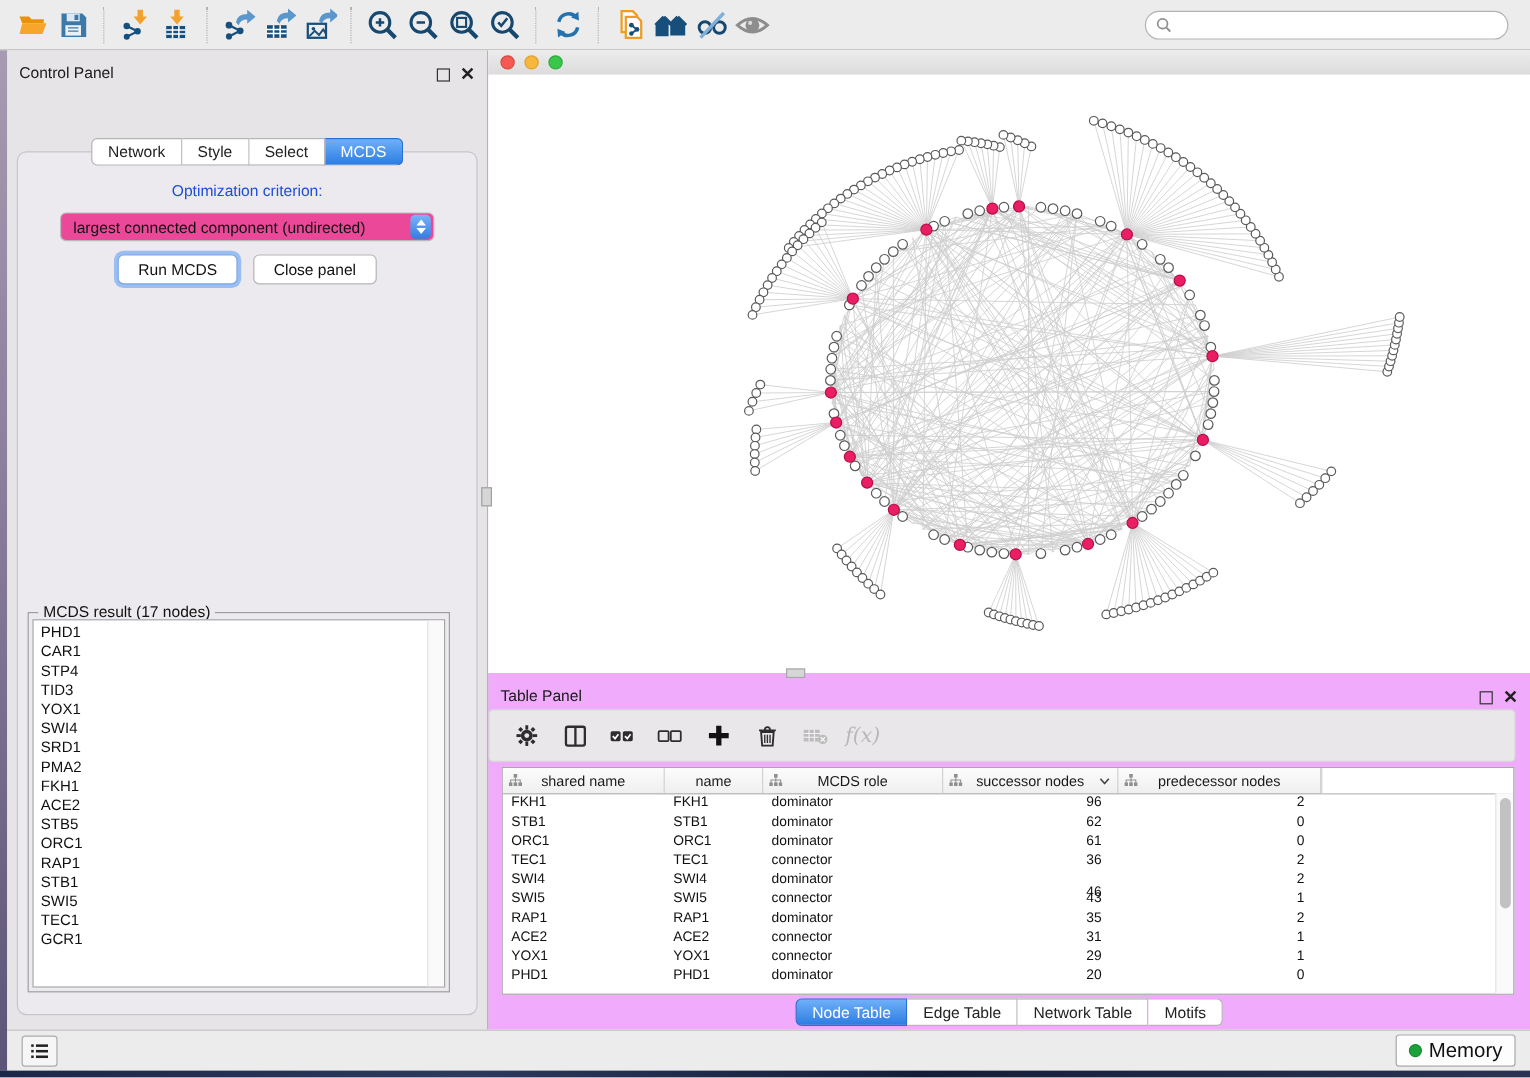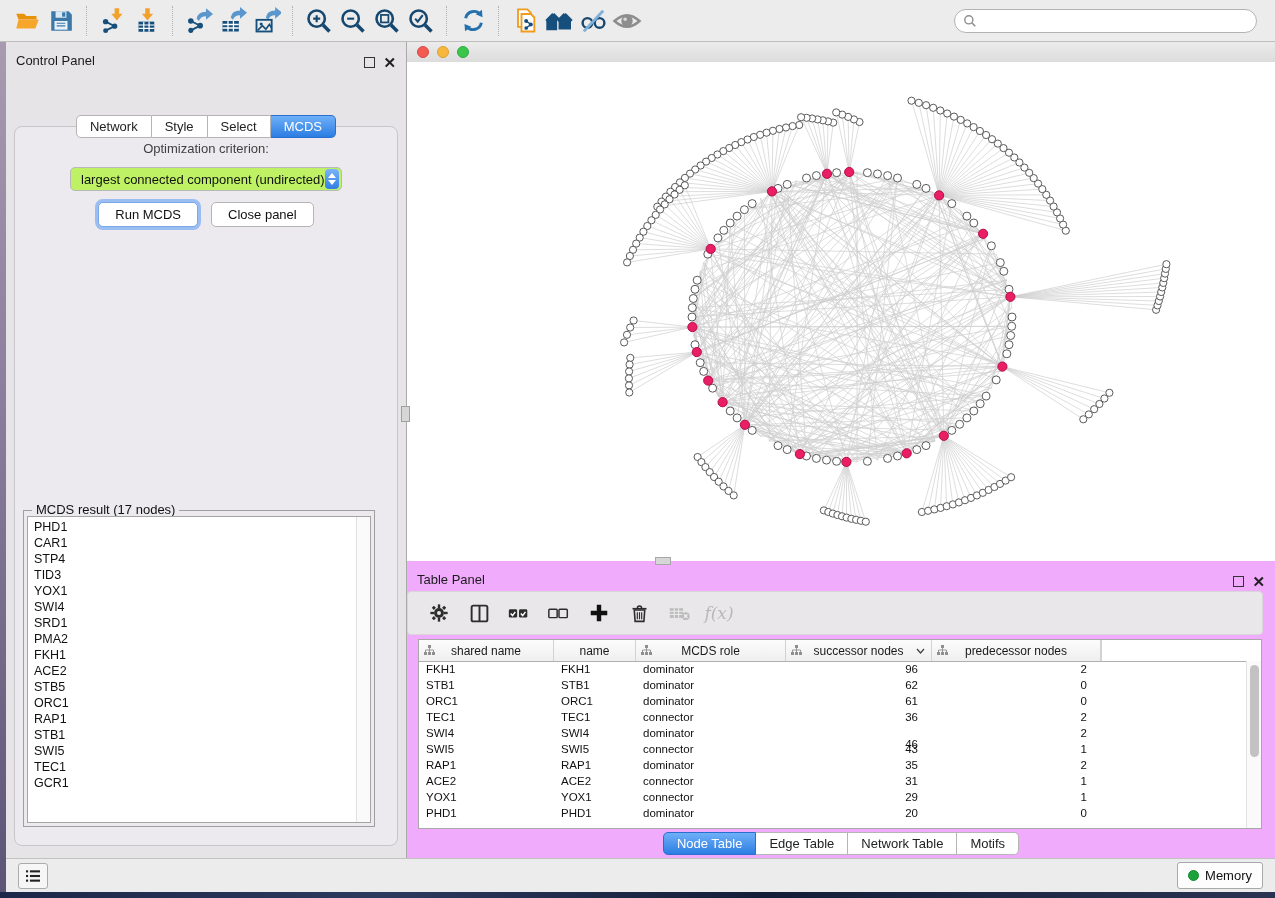--- a/index.html
+++ b/index.html
@@ -23,22 +23,22 @@
   .panel-titlebar .title{flex:1;}
   .win-ctl{display:flex;align-items:center;gap:8px;}
   .float-glyph{width:9px;height:9px;border:1.6px solid #333;display:inline-block;}
   .close-glyph{font-size:15px;font-weight:bold;color:#222;line-height:9px;}
   .cp-tabs{position:absolute;top:73px;left:0;right:0;display:flex;justify-content:center;z-index:3;}
   .seg{padding:2px 13px;font-size:13px;line-height:17px;background:#fff;border:1px solid #b5b5b5;border-left:none;color:#222;}
   .seg:first-child{border-left:1px solid #b5b5b5;border-radius:5px 0 0 5px;}
   .seg:last-child{border-radius:0 5px 5px 0;}
   .seg.active{background:linear-gradient(#6fb0f8,#2c7de3);border-color:#2a6fd0;color:#fff;}
   .cp-body{position:absolute;top:84px;left:8px;right:8px;bottom:12px;background:#eceaee;border:1px solid #c7c5c9;border-radius:8px;}
-  .opt-label{text-align:center;font-size:13px;color:#404040;margin-top:14px;}
-  .combo{width:272px;height:24px;margin:11px auto 0;background:#bef264;border:1px solid #b9b9b9;border-radius:5px;display:flex;align-items:center;box-sizing:border-box;}
+  .opt-label{text-align:center;font-size:13px;color:#1d4ed8;margin-top:24px;}
+  .combo{width:312px;height:24px;margin:11px auto 0;background:#ec4899;border:1px solid #b9b9b9;border-radius:5px;display:flex;align-items:center;box-sizing:border-box;}
   .combo .combo-text{flex:1;font-size:13px;padding-left:10px;color:#111;white-space:nowrap;}
   .stepper{width:17px;height:20px;margin-right:2px;border-radius:4px;background:linear-gradient(#7db3f8,#2f7ee4);display:flex;flex-direction:column;align-items:center;justify-content:center;gap:2px;}
   .tri-up{width:0;height:0;border-left:4px solid transparent;border-right:4px solid transparent;border-bottom:5px solid #fff;}
   .tri-dn{width:0;height:0;border-left:4px solid transparent;border-right:4px solid transparent;border-top:5px solid #fff;}
   .btn-row{display:flex;justify-content:center;gap:13px;margin-top:11px;}
   .mac-btn{height:23px;padding:0 16px;background:#fff;border:1px solid #b5b5b5;border-radius:5px;font-size:13px;color:#111;display:flex;align-items:center;}
   .mac-btn.focused{box-shadow:0 0 0 3px rgba(100,160,245,.6);border-color:#7aa8e8;}
   .groupbox{position:absolute;left:8px;right:22px;top:383px;bottom:18px;border:1px solid #9f9f9f;background:#eceaee;}
   .groupbox .legend{position:absolute;top:-9px;left:8px;background:#eceaee;padding:0 4px;font-size:13px;color:#111;}
   .mcds-list{position:absolute;left:3px;right:3px;top:5px;bottom:3px;background:#fff;border:1px solid #a5a5a5;overflow:hidden;}
@@ -77,21 +77,21 @@
   .td{font-size:11.5px;color:#111;box-sizing:border-box;white-space:nowrap;overflow:hidden;}
   .td.left{padding-left:7px;text-align:left;}
   .td.right{padding-right:14px;text-align:right;}
   .vscroll{position:absolute;top:21px;right:0;bottom:0;width:14px;background:#fafafa;border-left:1px solid #e3e3e3;}
   .vthumb{position:absolute;top:4px;right:2px;width:9px;height:92px;border-radius:5px;background:#c2c2c2;}
   .tp-tabs{position:absolute;left:0;right:0;bottom:3px;display:flex;justify-content:center;}
 
   
   .statusbar{position:absolute;left:6px;right:0;bottom:6px;height:34px;background:#ececec;border-top:1px solid #c2c2c2;display:flex;align-items:center;padding:0 12px;box-sizing:border-box;}
   .list-btn{width:28px;height:24px;background:#f6f6f6;border:1px solid #ababab;border-radius:3px;display:flex;align-items:center;justify-content:center;}
-  .memory-btn{margin-left:auto;height:25px;background:#fdfdfd;border:1px solid #a9a9a9;border-radius:3px;display:flex;align-items:center;gap:6px;padding:0 10px;font-size:13px;color:#111;}
+  .memory-btn{margin-left:auto;height:25px;background:#fdfdfd;border:1px solid #a9a9a9;border-radius:3px;display:flex;align-items:center;gap:6px;padding:0 10px;font-size:17px;color:#111;}
   .mem-dot{width:11px;height:11px;border-radius:50%;background:#1ca23a;border:1px solid #158a2e;box-sizing:border-box;}
 </style>
 </head>
 <body>
 
 <div class="app">
 
   <div class="toolbar">
     <div class="tb-btn">
       <svg width="27" height="27" viewBox="0 0 24 24">

